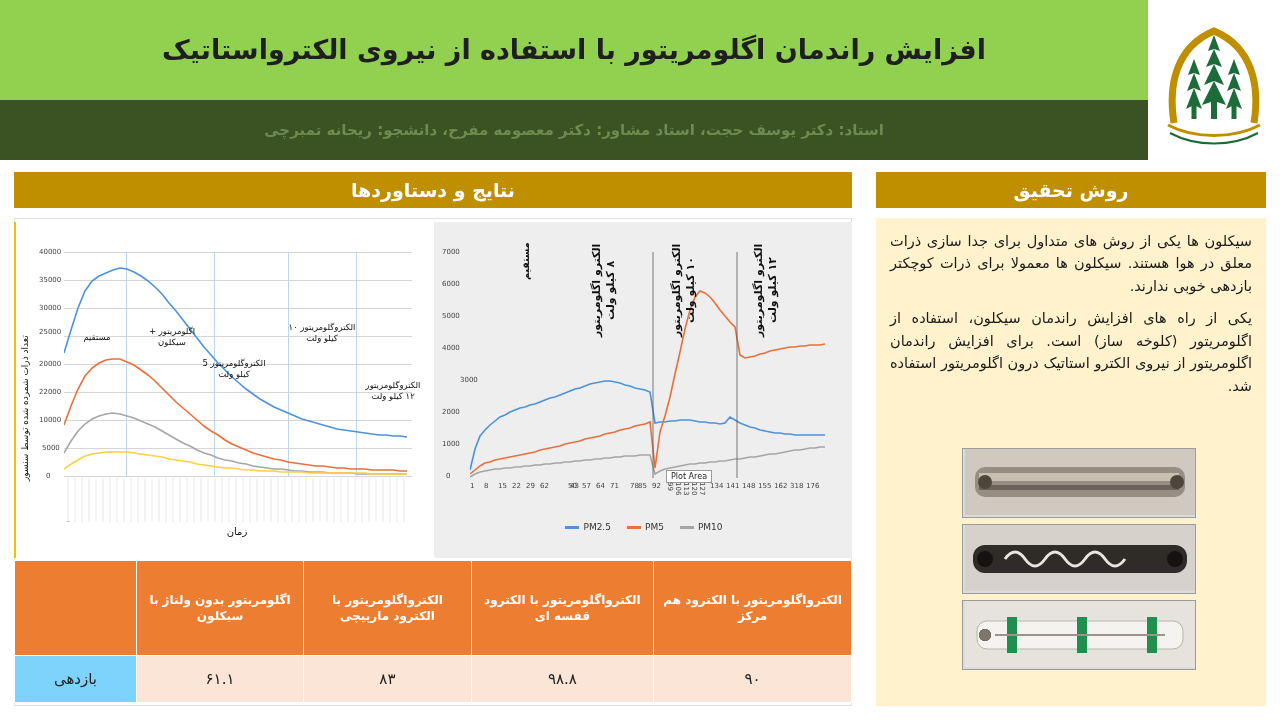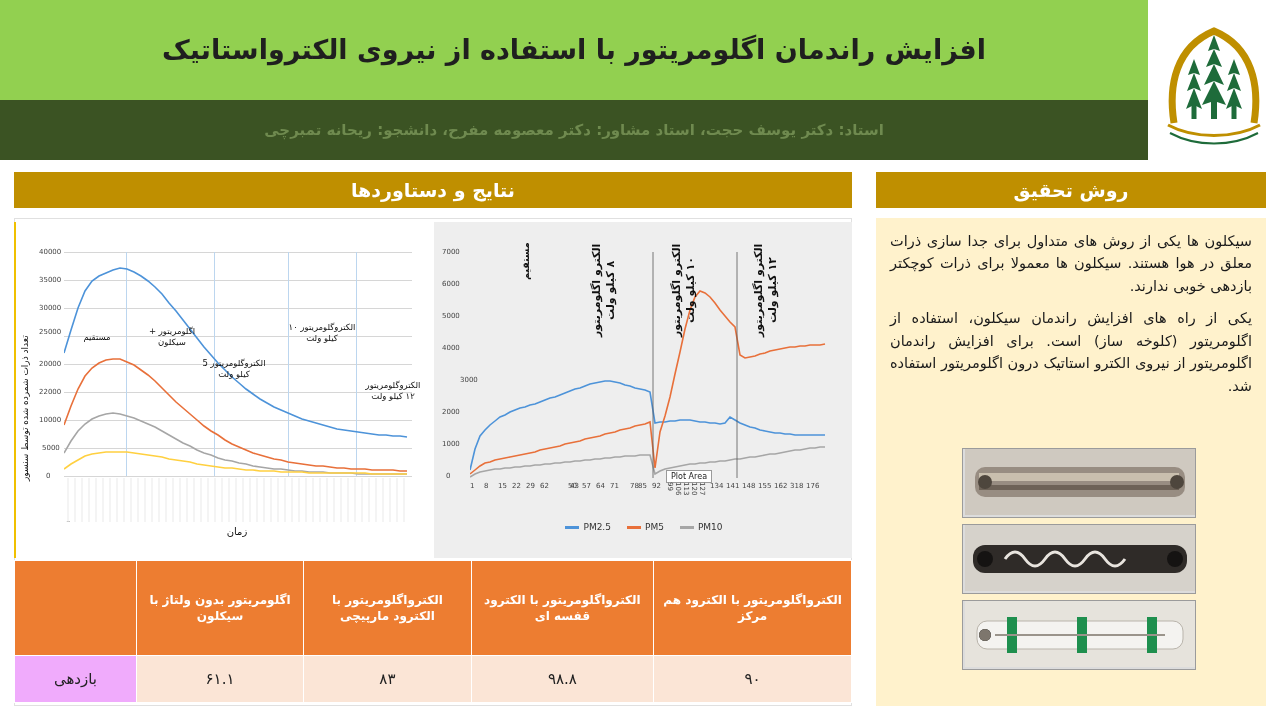--- a/index.html
+++ b/index.html
@@ -201,21 +201,21 @@
   .res-table td {
     background: #fbe5d6;
     color: #222;
     font-size: 15px;
     height: 44px;
     border: 1px solid #ffffff;
     text-align: center;
     vertical-align: middle;
   }
   .res-table .corner { background: #ed7d31; }
-  .res-table .rowhdr { background: #f0abfc; font-weight: normal; }
+  .res-table .rowhdr { background: #7dd3fc; font-weight: normal; }
 
   
   .method-panel {
     position: absolute;
     left: 876px; top: 218px;
     width: 390px;
     height: 488px;
     background: #fff2cc;
     box-sizing: border-box;
     padding: 12px 14px;

